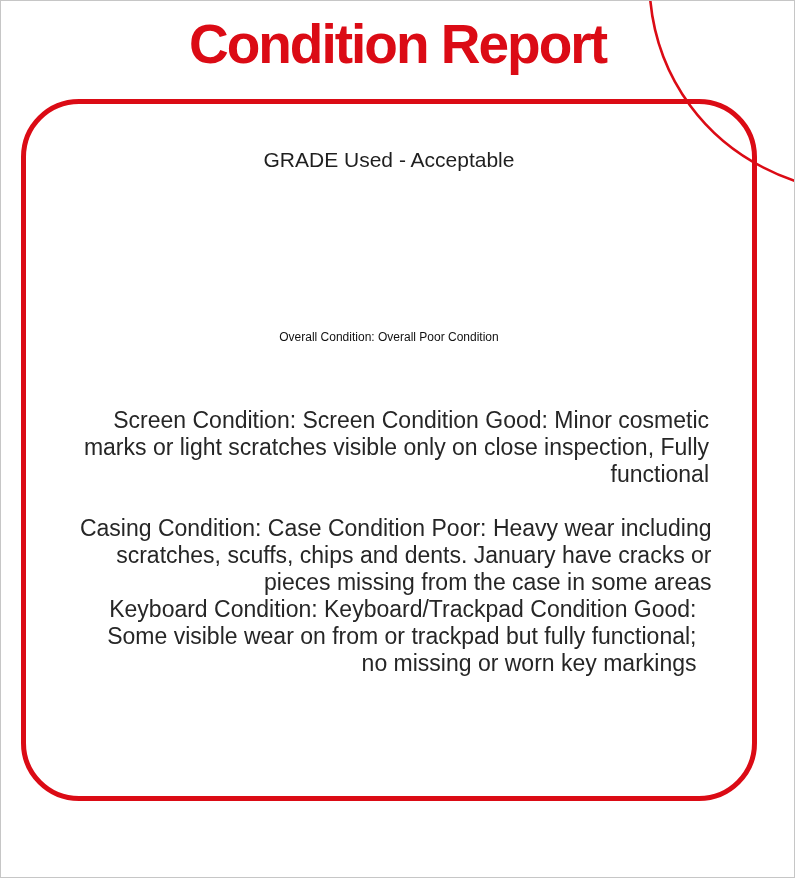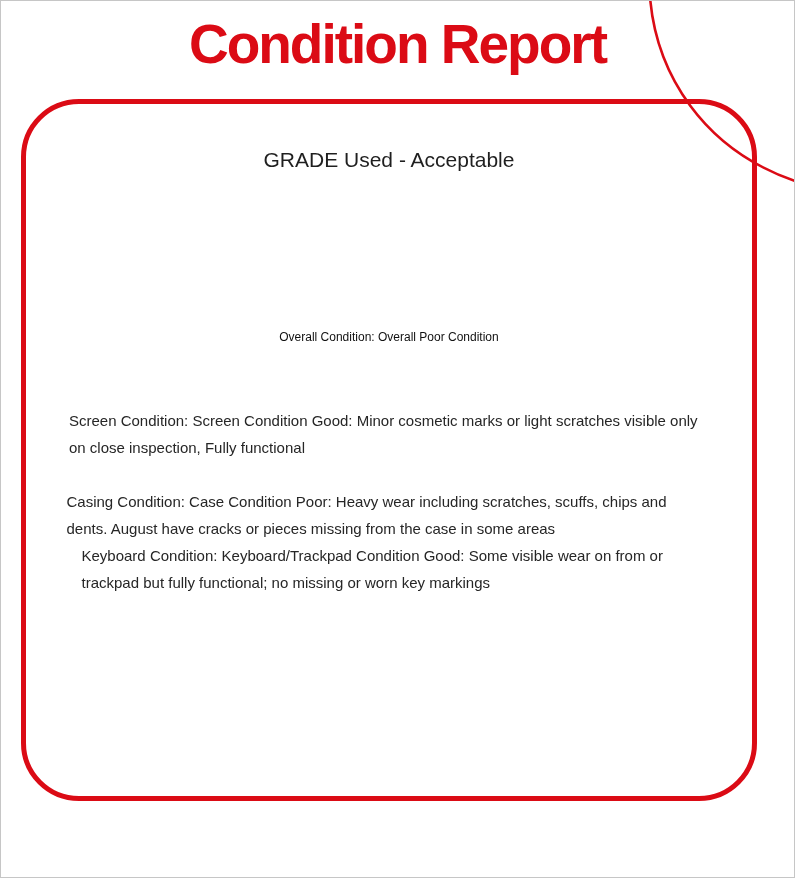--- a/index.html
+++ b/index.html
@@ -64,22 +64,22 @@
     text-align: center;
     font-size: 12px;
     line-height: 12px;
     color: #111111;
     font-weight: 400;
   }
 
   .section {
     margin-left: auto;
     margin-right: auto;
-    text-align: left;
-    font-size: 15px;
+    text-align: right;
+    font-size: 23px;
     line-height: 27px;
     color: var(--ink);
     font-weight: 400;
   }
   .section-screen   { margin-top: 64px; max-width: 640px; }
   .section-casing   { margin-top: 27px; max-width: 645px; }
   .section-keyboard { margin-top: 0;    max-width: 615px; }
   .section-battery  { margin-top: 17px; max-width: 640px; }
 </style>
 </head>
@@ -94,20 +94,20 @@
   </svg>
 
   <div class="report-box">
 
     <div class="grade-heading">GRADE Used - Acceptable</div>
 
     <div class="overall-condition">Overall Condition: Overall Poor Condition</div>
 
     <p class="section section-screen">Screen Condition: Screen Condition Good: Minor cosmetic marks or light scratches visible only on close inspection, Fully functional</p>
 
-    <p class="section section-casing">Casing Condition: Case Condition Poor: Heavy wear including scratches, scuffs, chips and dents. August have cracks or pieces missing from the case in some areas</p>
+    <p class="section section-casing">Casing Condition: Case Condition Poor: Heavy wear including scratches, scuffs, chips and dents. January have cracks or pieces missing from the case in some areas</p>
 
     <p class="section section-keyboard">Keyboard Condition: Keyboard/Trackpad Condition Good: Some visible wear on from or trackpad but fully functional; no missing or worn key markings</p>
 
 
   </div>
 
 </div>
 
 </body></html>

